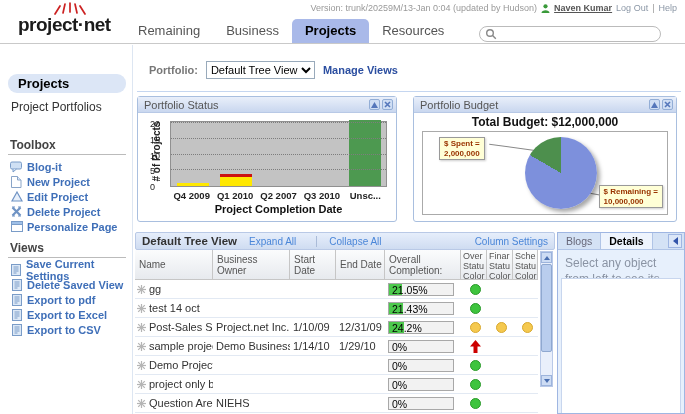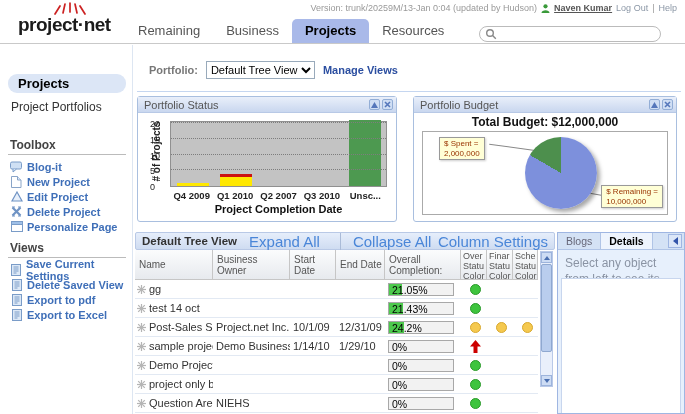--- a/index.html
+++ b/index.html
@@ -60,33 +60,33 @@
   .bar-stack { width:32px; display:flex; flex-direction:column-reverse; }
   .cats { position:absolute; left:32px; right:9px; top:77px; display:flex; }
   .cat { flex:1; text-align:center; font-size:9.5px; font-weight:bold; color:#222; }
   .xlabel { position:absolute; left:32px; right:9px; top:90px; text-align:center; font-size:11px; font-weight:bold; color:#111; }
 
   
   .budget-panel { width:264px; height:126px; }
   .budget-total { text-align:center; font-size:12px; font-weight:bold; color:#111; margin:2px 0 2px; }
   .pie-box { position:relative; margin:0 8px; height:84px; border:1px solid #aaa; background:#fff; }
   .pie { position:absolute; left:102px; top:5px; width:72px; height:72px; border-radius:50%; box-shadow:3px 3px 4px rgba(0,0,0,0.35); }
-  .callout { position:absolute; background:#ffffd6; border:1px solid #999; font-size:8px; font-weight:normal; color:#993300; padding:1px 4px; white-space:pre-line; line-height:1.2; text-align:left; box-shadow:1px 1px 2px rgba(0,0,0,0.2); }
+  .callout { position:absolute; background:#ffffd6; border:1px solid #999; font-size:8px; font-weight:bold; color:#993300; padding:1px 4px; white-space:pre-line; line-height:1.2; text-align:left; box-shadow:1px 1px 2px rgba(0,0,0,0.2); }
   .callout.spent { left:16px; top:5px; }
   .callout.remaining { right:4px; top:53px; }
   .conn { position:absolute; background:#888; height:1px; }
   .conn.spent { left:66px; top:15px; width:48px; transform:rotate(8deg); }
   .conn.remaining { left:148px; top:62px; width:52px; transform:rotate(10deg); }
 
   
   .bottom-row { position:absolute; top:187px; left:2px; right:0; height:182px; display:flex; }
   .table-area { position:relative; width:420px; }
   .tbl-headbar { height:18px; background:linear-gradient(#e6eefb,#cfdcf1); border:1px solid #b9c9e6; border-radius:2px; display:flex; align-items:center; padding:0 6px; }
   .tbl-title { font-size:11.5px; font-weight:bold; color:#333; margin-right:12px; }
-  .tbl-link { font-size:15px; color:#4a86d8; cursor:pointer;text-align:right; }
+  .tbl-link { font-size:10px; color:#4a86d8; cursor:pointer;text-align:right; }
   .tbl-link.sep { border-left:1px solid #aabbd8; padding-left:12px; margin-left:20px; }
   .tbl-link.right { margin-left:auto; }
   .thead { display:grid; grid-template-columns:78px 77px 46px 49px 76px 26px 26px 25px; width:403px; }
   .th { background:linear-gradient(#fbfcfd,#e7eaee); border-right:1px solid #c6c6c6; border-bottom:1px solid #c6c6c6; font-size:10px; color:#555; padding:2px 2px 2px 4px; height:30px; line-height:1.1; display:flex; align-items:center; }
   .th.status { font-size:9px; align-items:flex-start; padding-left:2px; }
   .trow { display:grid; grid-template-columns:78px 77px 46px 49px 76px 26px 26px 25px; width:403px; height:19px; border-bottom:1px solid #e2e9f3; font-size:11px; color:#333; align-items:center; }
   .td { overflow:hidden; white-space:nowrap; padding-left:3px; }
   .td.name { display:flex; align-items:center; gap:3px; padding-left:2px; }
   .progress { position:relative; width:66px; height:13px; border:1px solid #a8a8a8; background:#f2f2f2; }
   .progress .fill { position:absolute; left:0; top:0; bottom:0; background:#4cc94c; }
@@ -251,20 +251,29 @@
             </div>
             <div class="sb-item">
               <span class="icn">
                 <svg width="10" height="12">
                   <rect x="0.5" y="0.5" width="9" height="11" fill="#dce8f6" stroke="#7a9cc8"></rect>
                   <path d="M2.5 3 h5 M2.5 5 h5 M2.5 7 h5 M2.5 9 h3" stroke="#7a9cc8" stroke-width="1"></path>
                 </svg>
               </span>
               <span>Export to Excel</span>
             </div>
+            <div class="sb-item">
+              <span class="icn">
+                <svg width="10" height="12">
+                  <rect x="0.5" y="0.5" width="9" height="11" fill="#dce8f6" stroke="#7a9cc8"></rect>
+                  <path d="M2.5 3 h5 M2.5 5 h5 M2.5 7 h5 M2.5 9 h3" stroke="#7a9cc8" stroke-width="1"></path>
+                </svg>
+              </span>
+              <span>Export to CSV</span>
+            </div>
           </div>
         </div>
     </aside>
 
     <div class="main">
 
       <div class="pbar">
         <span class="pbar-label">Portfolio:</span>
         <select id="portfolio-select"><option>Default Tree View</option></select>
         <span class="manage-views">Manage Views</span>
@@ -454,21 +463,21 @@
                         <line x1="4.5" y1="0" x2="4.5" y2="9"></line>
                         <line x1="0" y1="4.5" x2="9" y2="4.5"></line>
                         <line x1="1.2" y1="1.2" x2="7.8" y2="7.8"></line>
                         <line x1="7.8" y1="1.2" x2="1.2" y2="7.8"></line>
                       </g>
                     </svg>
                   </span>
                   <span>Post-Sales Sup</span>
                 </div>
                 <div class="td">Project.net Inc.</div>
-                <div class="td">10/1/09</div>
+                <div class="td">1/10/09</div>
                 <div class="td">12/31/09</div>
                 <div class="td">
                   <div class="progress">
                     <div class="fill" style="width: 24.2%;"></div>
                     <div class="plabel">24.2%</div>
                   </div>
                 </div>
                 <div class="td dotcell">
                   <span class="dot yellow"></span>
                 </div>

